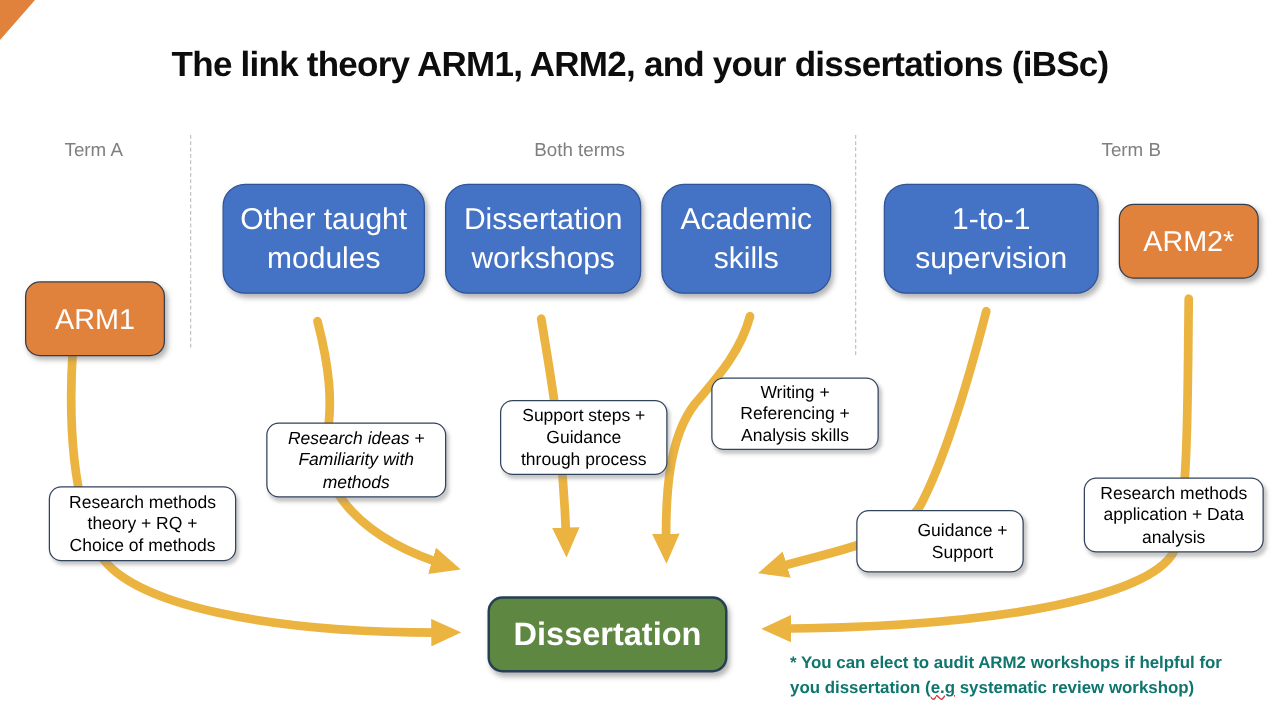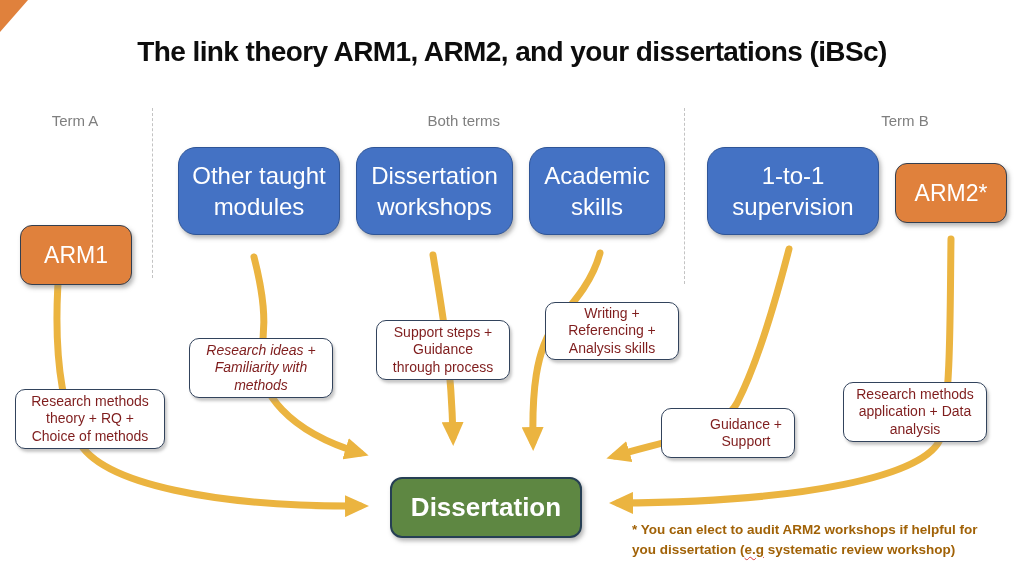--- a/index.html
+++ b/index.html
@@ -56,41 +56,42 @@
   .n-arm1{left:20px;top:177px;width:110px;height:58px;margin-top:48px;}
   .n-other{left:178px;top:147px;width:160px;height:86px;}
   .n-workshops{left:356px;top:147px;width:155px;height:86px;}
   .n-academic{left:529px;top:147px;width:134px;height:86px;}
   .n-supervision{left:707px;top:147px;width:170px;height:86px;}
   .n-arm2{left:895px;top:163px;width:110px;height:58px;}
   
   .note{
     position:absolute;z-index:2;display:flex;align-items:center;justify-content:center;
     background:#ffffff;border:1.5px solid #32435C;border-radius:10px;
-    font-size:14px;line-height:1.25;color:#7f1d1d;text-align:center;white-space:pre-line;
+    font-size:14px;line-height:1.25;color:#000000;text-align:center;white-space:pre-line;
     box-shadow:2px 3px 3px rgba(130,130,130,.45);
+    margin-left:24px;
   }
   .note-1{left:15px;top:389px;width:148px;height:58px;}
   .note-2{left:189px;top:338px;width:142px;height:58px;font-style:italic;}
   .note-3{left:376px;top:320px;width:132px;height:58px;}
   .note-4{left:545px;top:302px;width:132px;height:56px;}
   .note-5{left:661px;top:408px;width:96px;height:48px;padding-left:36px;}
   .note-6{left:843px;top:382px;width:142px;height:58px;}
   
   .target-box{
     position:absolute;z-index:3;left:390px;top:477px;width:188px;height:57px;
     background:var(--color-green,#5E8742);border:2px solid #263F54;border-radius:12px;
     display:flex;align-items:center;justify-content:center;
     color:#ffffff;font-size:26px;font-weight:bold;
     box-shadow:2px 3px 4px rgba(110,110,110,.5);
   }
   
   .footnote{
     position:absolute;z-index:2;left:632px;top:520px;width:372px;
-    font-size:13.5px;font-weight:bold;color:#a16207;line-height:1.45;
+    font-size:13.5px;font-weight:bold;color:#0f766e;line-height:1.45;
   }
   .squiggle{
     text-decoration:underline;
     text-decoration-style:wavy;
     text-decoration-color:#d83b3b;
     text-decoration-thickness:1px;
     text-underline-offset:2px;
   }
 </style>
 </head>

